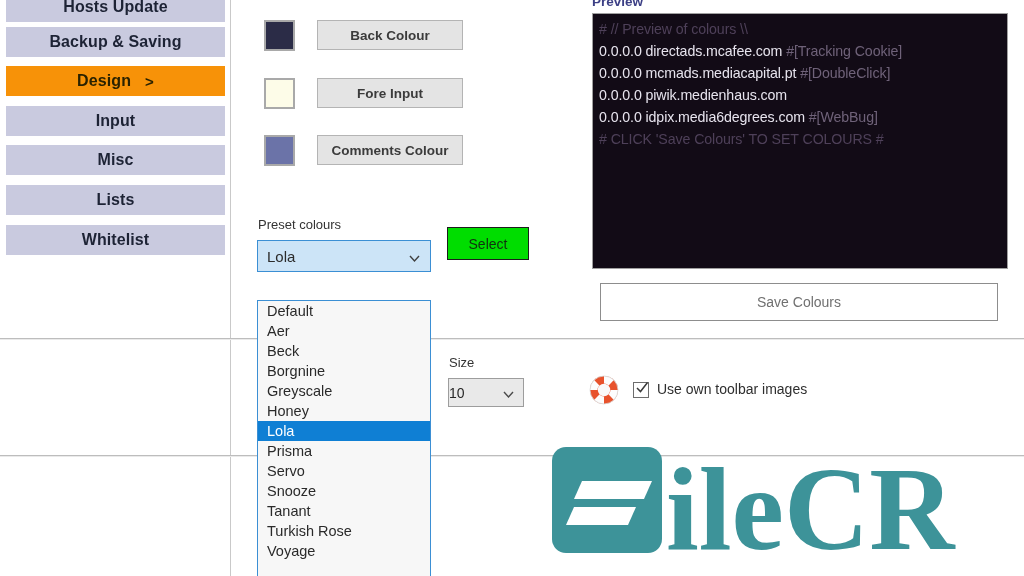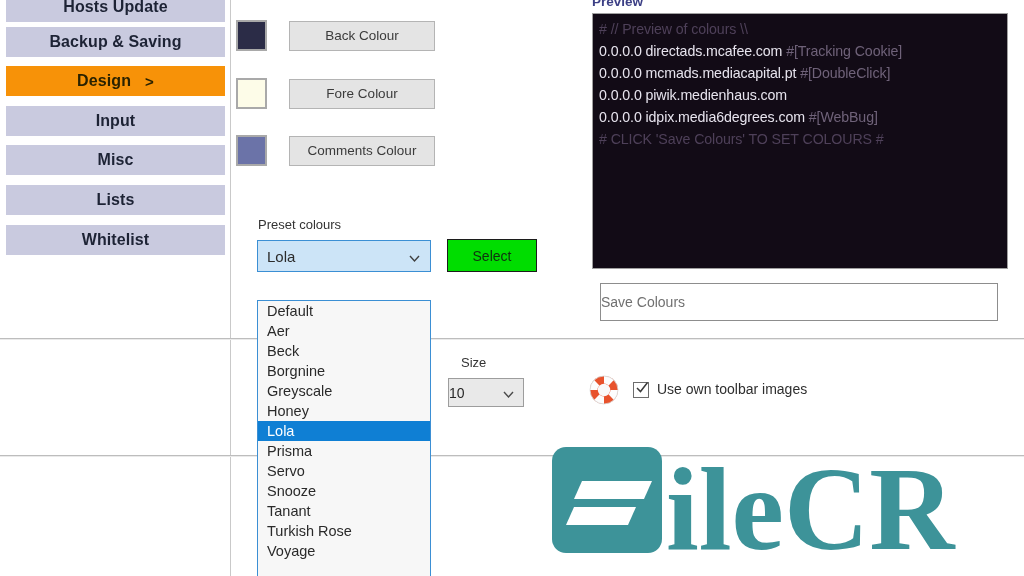--- a/index.html
+++ b/index.html
@@ -54,21 +54,21 @@
 
   
   #main {
     position: absolute;
     left: 232px; top: 0;
     width: 792px; height: 576px;
     background: #ffffff;
   }
 
   
-  .swatch-row { position: absolute; left: 4px; display: flex; align-items: center; }
+  .swatch-row { position: absolute; left: 32px; display: flex; align-items: flex-start; font-weight: bold; }
   .swatch {
     width: 31px; height: 31px;
     border: 2px solid #a9a9a9;
     box-sizing: border-box;
   }
   .swatch-btn {
     margin-left: 22px;
     width: 146px; height: 30px;
     background: #e4e4e4;
     border: 1px solid #b4b4b4;
@@ -91,22 +91,22 @@
     box-sizing: border-box;
     display: flex; align-items: center;
     padding-left: 9px;
     font-size: 15px; color: #2b2b2b;
   }
   #preset-combo .arrow {
     position: absolute; right: 10px; top: 9px;
     width: 11px; height: 11px;
   }
   #select-btn {
-    position: absolute; left: 215px; top: 239px;
-    width: 90px; height: 33px;
+    position: absolute; left: 215px; top: 227px;
+    width: 82px; height: 33px;
     background: #00dd00;
     border: 1px solid #1c1c1c;
     box-sizing: border-box;
     display: flex; align-items: center; justify-content: center;
     font-size: 14px; color: #103010;
   }
 
   
   #dropdown {
     position: absolute; left: 25px; top: 272px;
@@ -127,21 +127,21 @@
     white-space: nowrap;
     box-sizing: border-box;
   }
   .dd-item.selected {
     background: #0f7fd4;
     color: #ffffff;
   }
 
   
   #size-label {
-    position: absolute; left: 229px; top: 355px;
+    position: absolute; left: 217px; top: 355px;
     font-size: 13px; color: #333;
   }
   #size-combo {
     position: absolute; left: 216px; top: 378px;
     width: 76px; height: 29px;
     background: #e9e9e9;
     border: 1px solid #9d9d9d;
     box-sizing: border-box;
     display: flex; align-items: center;
     font-size: 14px; color: #262626;
@@ -189,21 +189,21 @@
   .pv-host { color: #e7e4ee; }
   .pv-comment { color: #4e4059; }
   .pv-tag { color: #6f6279; }
 
   #save-colours {
     position: absolute; left: 368px; top: 283px;
     width: 398px; height: 38px;
     background: #ffffff;
     border: 1px solid #8d8d8d;
     box-sizing: border-box;
-    display: flex; align-items: center; 
+    display: flex; align-items: center; justify-content: center;
     font-size: 14px; color: #707070;
   }
 
   
   .hrule {
     position: absolute;
     height: 0;
     border-top: 1px solid #bdbdbd;
     border-bottom: 1px solid #eaeaea;
   }
@@ -252,21 +252,21 @@
   <div class="swatch-row" style="top:20px">
     <div class="swatch" style="background:#2b2c47"></div>
     <div class="swatch-btn">
       <span>Back Colour</span>
     </div>
   </div>
 
   <div class="swatch-row" style="top:78px">
     <div class="swatch" style="background:#fdfce8"></div>
     <div class="swatch-btn">
-      <span>Fore Colour</span>
+      <span>Fore Input</span>
     </div>
   </div>
 
   <div class="swatch-row" style="top:135px">
     <div class="swatch" style="background:#6b73a8"></div>
     <div class="swatch-btn">
       <span>Comments Colour</span>
     </div>
   </div>
 

